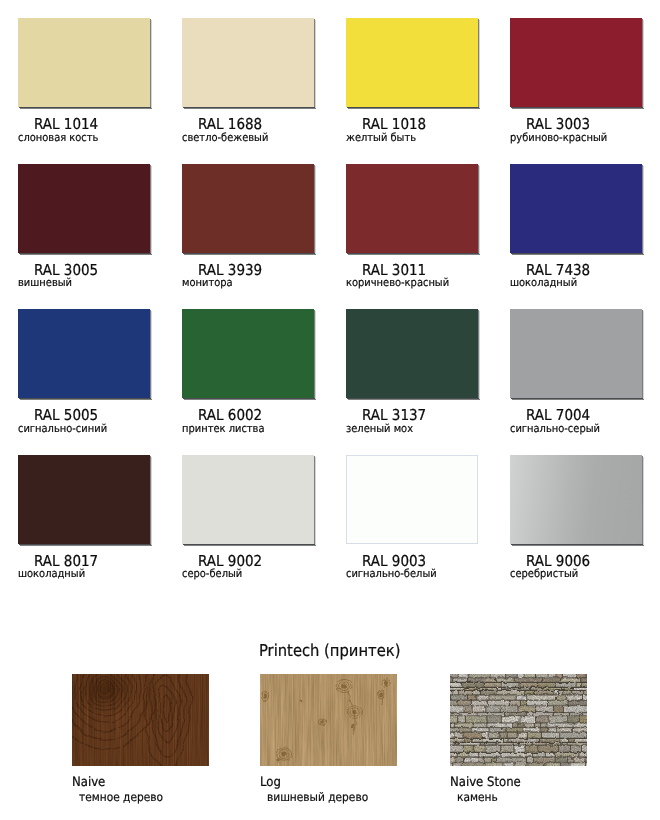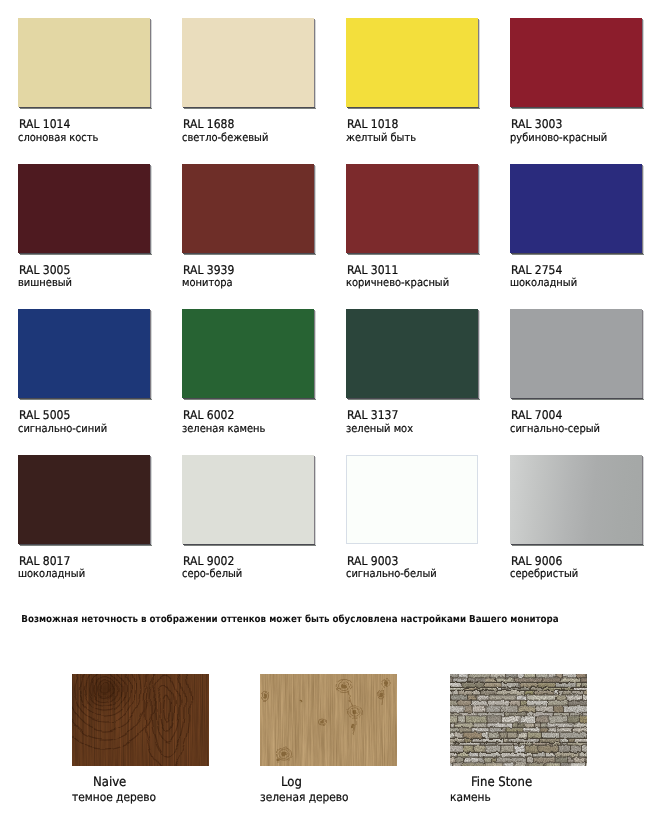--- a/index.html
+++ b/index.html
@@ -3,34 +3,34 @@
 <meta charset="utf-8">
 <style>
   html,body{margin:0;padding:0;}
   body{width:660px;height:820px;background:#fff;font-family:"DejaVu Sans Condensed","DejaVu Sans",sans-serif;-webkit-font-smoothing:antialiased;text-rendering:geometricPrecision;}
   .page{position:relative;width:660px;height:820px;overflow:hidden;}
   .swatch-grid{position:absolute;left:18px;top:18px;}
   .cell{position:absolute;width:132px;}
   .chip{position:absolute;left:0;top:0;width:132px;height:89px;box-shadow:1px 1px 0 #807c83, 2px 2px 0 #d3d6d6;}
   .chip::after{content:"";position:absolute;left:1px;top:89px;width:132px;height:1px;background:#4a4a51;}
   .chip::before{content:"";position:absolute;left:2px;top:90px;width:132px;height:1px;background:#7c817d;}
-  .code{position:absolute;left:1px;top:99px;font-size:12px;line-height:14px;color:#0c0c0c;white-space:nowrap;-webkit-text-stroke:0.22px #0c0c0c;}
+  .code{position:absolute;left:16px;top:99px;font-size:15px;line-height:14px;color:#0c0c0c;white-space:nowrap;-webkit-text-stroke:0.22px #0c0c0c;}
   .ru{position:absolute;left:0;top:112.8px;font-size:11px;line-height:13px;color:#0c0c0c;white-space:nowrap;-webkit-text-stroke:0.2px #0c0c0c;}
   .chip-white{background:#FBFEFB !important;border:1px solid #d7dee7;width:130px;height:87px;box-shadow:none;}
   .chip-white::after,.chip-white::before{display:none;}
   .chip-metal{background:linear-gradient(96deg,#d1d3d2 0%,#c2c4c3 22%,#b3b5b5 45%,#aaacac 62%,#a6a9a8 82%,#a4a7a6 100%) !important;}
 
   .notice{position:absolute;left:21.3px;top:614px;font-size:9.7px;line-height:11px;font-weight:bold;color:#101010;white-space:nowrap;}
   .printech-title{position:absolute;left:259px;top:642px;font-size:16.4px;line-height:18px;color:#111111;white-space:nowrap;-webkit-text-stroke:0.22px #111111;}
 
   .printech-grid{position:absolute;left:72px;top:674px;}
   .tcell{position:absolute;top:0;width:137px;}
   .texture{position:absolute;left:0;top:0;width:137px;height:92px;}
-  .tname{position:absolute;left:0;top:102px;font-size:13px;line-height:14px;color:#0c0c0c;white-space:nowrap;margin-left:21px;-webkit-text-stroke:0.22px #0c0c0c;}
-  .tdesc{position:absolute;left:0;top:117.3px;font-size:11.8px;line-height:13px;color:#0c0c0c;white-space:nowrap;-webkit-text-stroke:0.2px #0c0c0c;}
+  .tname{position:absolute;left:0;top:102px;font-size:13px;line-height:14px;color:#0c0c0c;white-space:nowrap;-webkit-text-stroke:0.22px #0c0c0c;}
+  .tdesc{position:absolute;left:7px;top:117.3px;font-size:11.8px;line-height:13px;color:#0c0c0c;white-space:nowrap;-webkit-text-stroke:0.2px #0c0c0c;}
   .texture svg{display:block;}
 </style>
 </head>
 <body>
 
 <div class="page">
 
   <div class="swatch-grid">
 
   <div class="cell" style="left: 0px; top: 0px;">
@@ -63,32 +63,32 @@
         <div class="code">RAL 3939</div>
         <div class="ru">монитора</div>
       </div>
       <div class="cell" style="left: 328px; top: 145.5px;">
         <div class="chip" style="background: rgb(124, 42, 44);"></div>
         <div class="code">RAL 3011</div>
         <div class="ru">коричнево-красный</div>
       </div>
       <div class="cell" style="left: 492px; top: 145.5px;">
         <div class="chip" style="background: rgb(42, 43, 125);"></div>
-        <div class="code">RAL 2754</div>
+        <div class="code">RAL 7438</div>
         <div class="ru">шоколадный</div>
       </div>
       <div class="cell" style="left: 0px; top: 291px;">
         <div class="chip" style="background: rgb(29, 55, 120);"></div>
         <div class="code">RAL 5005</div>
         <div class="ru">сигнально-синий</div>
       </div>
       <div class="cell" style="left: 164px; top: 291px;">
         <div class="chip" style="background: rgb(39, 99, 51);"></div>
         <div class="code">RAL 6002</div>
-        <div class="ru">зеленая камень</div>
+        <div class="ru">принтек листва</div>
       </div>
       <div class="cell" style="left: 328px; top: 291px;">
         <div class="chip" style="background: rgb(43, 69, 59);"></div>
         <div class="code">RAL 3137</div>
         <div class="ru">зеленый мох</div>
       </div>
       <div class="cell" style="left: 492px; top: 291px;">
         <div class="chip" style="background: rgb(159, 161, 163);"></div>
         <div class="code">RAL 7004</div>
         <div class="ru">сигнально-серый</div>
@@ -108,22 +108,22 @@
         <div class="code">RAL 9003</div>
         <div class="ru">сигнально-белый</div>
       </div>
       <div class="cell" style="left: 492px; top: 436.5px;">
         <div class="chip chip-metal" style="background: rgb(178, 180, 179);"></div>
         <div class="code">RAL 9006</div>
         <div class="ru">серебристый</div>
       </div>
     </div>
 
-  <div class="notice">Возможная неточность в отображении оттенков может быть обусловлена настройками Вашего монитора</div>
-
+
+  <div class="printech-title">Printech (принтек)</div>
 
   <div class="printech-grid">
 
   <div class="tcell" style="left: 0px;">
         <div class="texture tex-dark-wood">
           <svg width="137" height="92" viewBox="0 0 137 92">
             <defs>
               <filter id="dwWarp" x="-25%" y="-25%" width="150%" height="150%" color-interpolation-filters="sRGB">
                 <feTurbulence type="fractalNoise" baseFrequency="0.028 0.055" numOctaves="2" seed="17" result="t"></feTurbulence>
                 <feDisplacementMap in="SourceGraphic" in2="t" scale="11" xChannelSelector="R" yChannelSelector="G"></feDisplacementMap>
@@ -218,21 +218,21 @@
                 <ellipse cx="62" cy="48" rx="3.6" ry="3"></ellipse>
                 <ellipse cx="5" cy="22" rx="3.6" ry="4.8"></ellipse>
                 <ellipse cx="121" cy="21" rx="3" ry="4"></ellipse>
                 <path d="M88 17 C90 26 92 32 94 40 C96 48 95 55 93 60"></path>
                 <path d="M122 14 C123 20 123 26 122 31"></path>
               </g>
             </g>
           </svg>
         </div>
         <div class="tname">Log</div>
-        <div class="tdesc">зеленая дерево</div>
+        <div class="tdesc">вишневый дерево</div>
       </div>
       <div class="tcell" style="left: 378px;">
         <div class="texture tex-stone">
           <svg width="137" height="92" viewBox="0 0 137 92">
             <defs>
               <filter id="stW" x="0" y="0" width="100%" height="100%" color-interpolation-filters="sRGB">
                 <feTurbulence type="fractalNoise" baseFrequency="0.22" numOctaves="3" seed="13" result="n"></feTurbulence>
                 <feDisplacementMap in="SourceGraphic" in2="n" scale="3.4" xChannelSelector="R" yChannelSelector="G"></feDisplacementMap>
               </filter>
               <filter id="stN" x="0" y="0" width="100%" height="100%" color-interpolation-filters="sRGB">
@@ -860,18 +860,18 @@
               <rect x="120.4" y="89.3" width="14.5" height="5.3" rx="0.6" fill="hsl(45,17%,90%)"></rect>
               <rect x="120.4" y="89.3" width="14.5" height="0.6" fill="#ffffff" opacity="0.22"></rect>
               <rect x="120.4" y="93.9" width="14.5" height="0.8" fill="#3f392f" opacity="0.38"></rect>
               <rect x="135.8" y="89.3" width="14.6" height="5.3" rx="0.6" fill="hsl(42,16%,83%)"></rect>
               <rect x="135.8" y="89.3" width="14.6" height="0.6" fill="#ffffff" opacity="0.22"></rect>
               <rect x="135.8" y="93.9" width="14.6" height="0.8" fill="#3f392f" opacity="0.38"></rect>
             </g>
             <rect width="137" height="92" filter="url(#stN)" opacity="0.55"></rect>
           </svg>
         </div>
-        <div class="tname">Fine Stone</div>
+        <div class="tname">Naive Stone</div>
         <div class="tdesc">камень</div>
       </div>
     </div>
 
 </div>
 
 </body></html>

